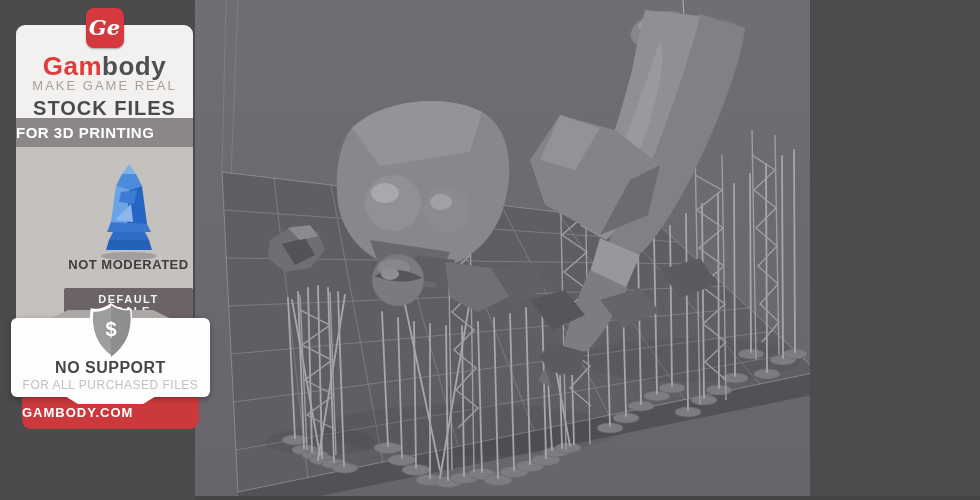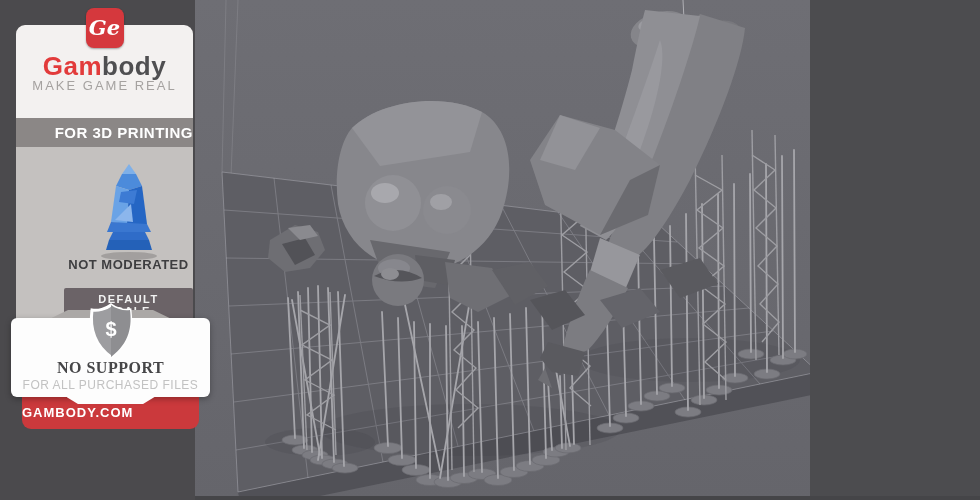--- a/index.html
+++ b/index.html
@@ -18,39 +18,39 @@
           background:#d5383d; border-radius:8px; box-shadow:0 1px 2px rgba(0,0,0,.35);
           color:#fff; font-family:"DejaVu Serif", serif; font-style:italic; font-weight:bold;
           font-size:21px; text-align:center; line-height:40px; z-index:6; }
   .sec-top { height:93px; background:#f3f1f0; border-radius:9px 9px 0 0; text-align:center; padding-top:27px; }
   .brand { font-size:26px; font-weight:700; letter-spacing:.5px; line-height:28px; }
   .brand .g1 { color:#e23b3b; }
   .brand .g2 { color:#4f4f51;margin-top:32px; }
   .tagline { font-size:13px; letter-spacing:2px; color:#a5a2a0; line-height:12px; }
   .heading { font-size:20px; font-weight:600; letter-spacing:1px; color:#4a4a4c; margin-top:5px; }
   .band { height:29px; background:#8b8786; color:#fff; font-size:15px; font-weight:700;
-          letter-spacing:.5px; text-align:right; line-height:29px; }
+          letter-spacing:.5px; text-align:left; line-height:29px; }
   .sec-gray { height:250px; background:#c4c1bf; text-align:center;padding-left:48px; }
   .statue-wrap { padding-top:13px; height:101px; }
   .statue-shadow { width:56px; height:8px; margin:-6px auto 0; border-radius:50%; background:rgba(60,60,60,.25); }
   .status { font-size:13px; font-weight:700; letter-spacing:.5px; color:#3e3e40; margin-top:9px; }
   .scale-badge { display:inline-block; margin-top:16px; padding:5px 14px; background:#6b6367;
                  color:#f1f1f1; font-size:11px; font-weight:600; letter-spacing:1.5px; border-radius:2px; }
 
   
   .support-card { position:absolute; left:11px; top:318px; width:199px; height:79px; background:#fdfdfd;
                   border-radius:6px; box-shadow:0 2px 6px rgba(0,0,0,.3); z-index:7; text-align:center; }
   .support-card::before { content:""; position:absolute; left:50%; top:-8px; transform:translateX(-50%);
                   width:118px; height:8px; background:#aba8a6;
                   clip-path:polygon(0 100%, 100% 100%, 86% 0, 14% 0); }
   .support-card::after { content:""; position:absolute; left:50%; top:100%; transform:translateX(-50%);
                   width:88px; height:7px; background:#fdfdfd;
                   clip-path:polygon(0 0, 100% 0, 87% 100%, 13% 100%); }
   .shield { position:absolute; left:50%; top:-15px; transform:translateX(-50%); }
-  .ns-title { padding-top:41px; font-size:16px; font-weight:700; letter-spacing:.5px; color:#464648; line-height:18px;font-family:Liberation Serif, serif; }
+  .ns-title { padding-top:41px; font-size:16px; font-weight:700; letter-spacing:.5px; color:#464648; line-height:18px; }
   .ns-sub { font-size:12px; letter-spacing:.5px; color:#c2c2c2; line-height:16px; }
 
   
   .site-banner { position:absolute; left:22px; top:397px; width:177px; height:32px; background:#cb393c;
                  border-radius:0 0 9px 9px; color:#fff; font-size:13px; font-weight:700; letter-spacing:1px;
                  text-align:left; line-height:32px; z-index:6; cursor:pointer; }
 </style>
 </head>
 <body>
 
@@ -254,20 +254,21 @@
   </svg>
 
   <div class="frame-left"></div>
 
   <aside class="sidebar">
     <div class="logo">Ge</div>
 
     <div class="sec-top">
       <div class="brand"><span class="g1">Gam</span><span class="g2">body</span></div>
       <div class="tagline">MAKE GAME REAL</div>
+      <div class="heading">STOCK FILES</div>
     </div>
 
     <div class="band">FOR 3D PRINTING</div>
 
     <div class="sec-gray">
       <div class="statue-wrap">
         <svg width="64" height="94" viewBox="0 0 64 94">
           <polygon points="32,4 39,14 32,24 25,14" fill="#7fb0e8"></polygon>
           <polygon points="25,14 39,14 45,26 32,30 19,26" fill="#4c8bdb"></polygon>
           <polygon points="19,26 32,30 30,64 14,62" fill="#6aa3e6"></polygon>

